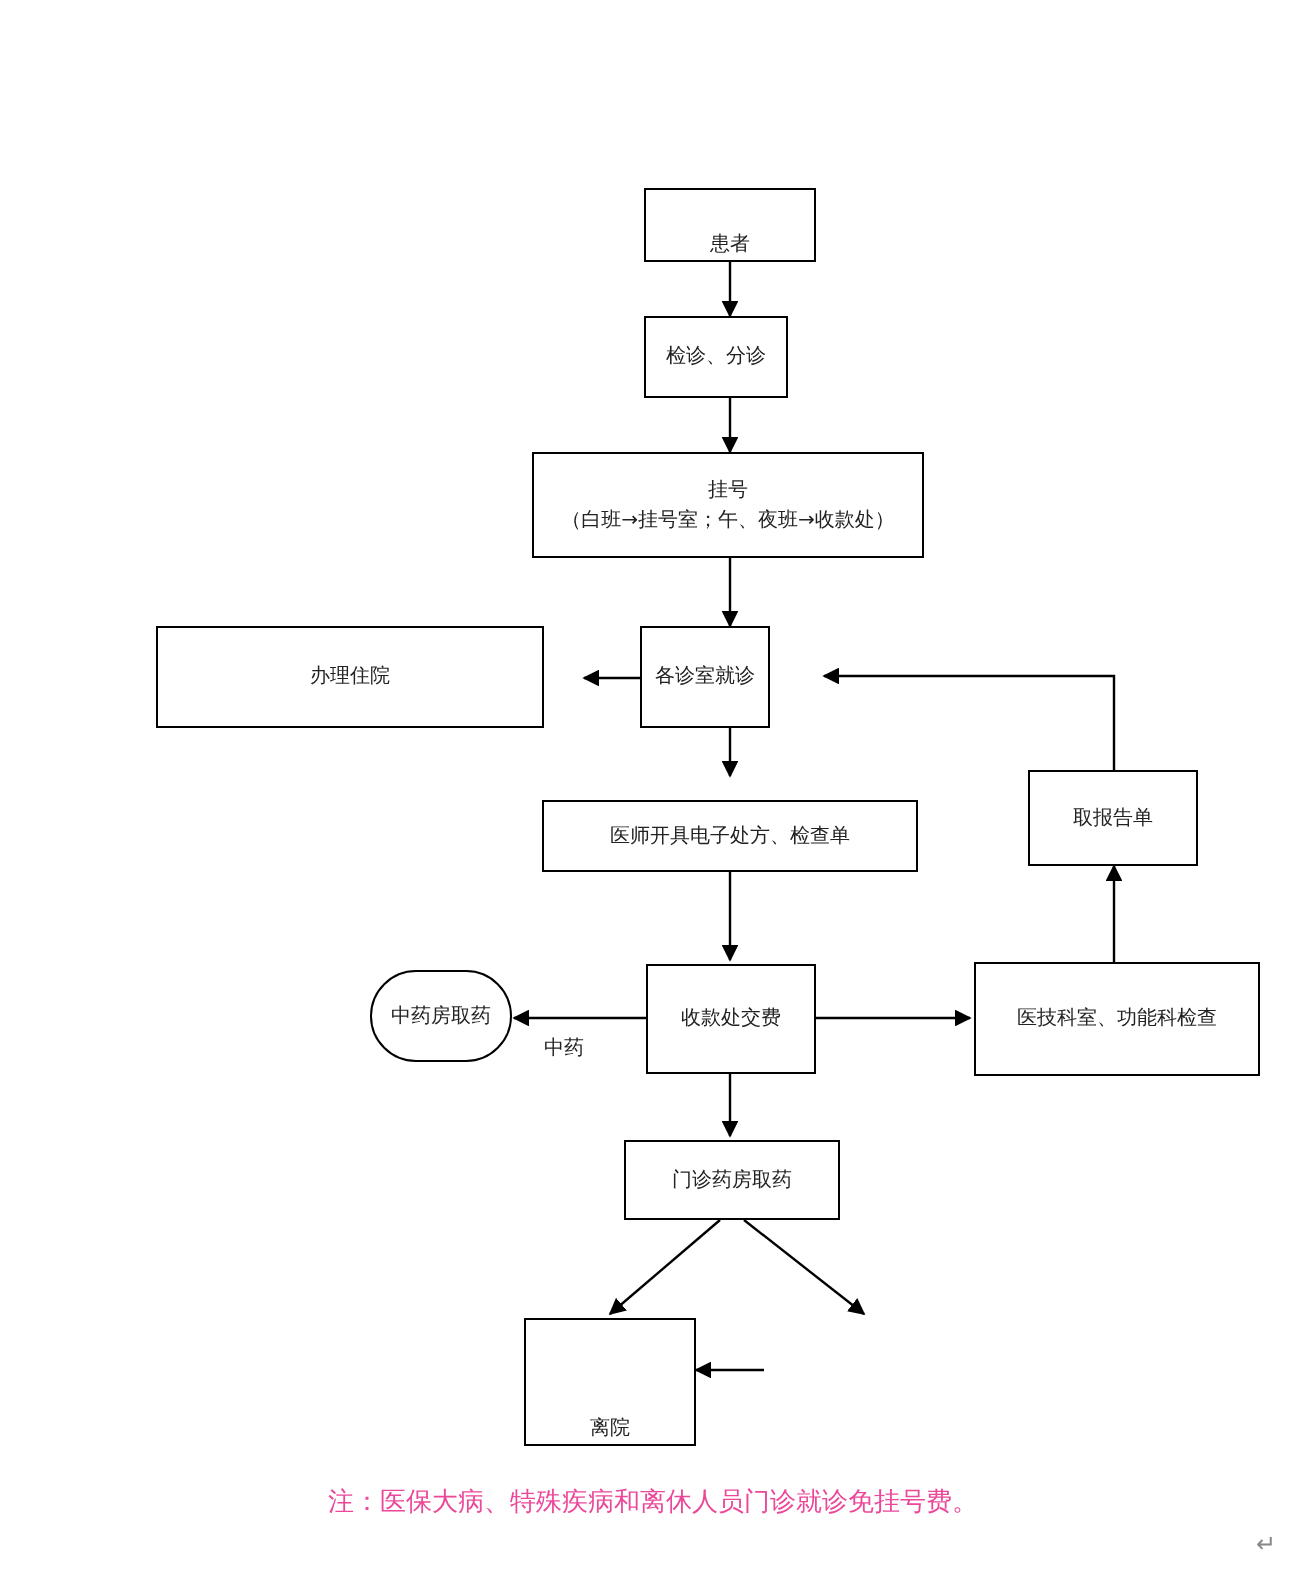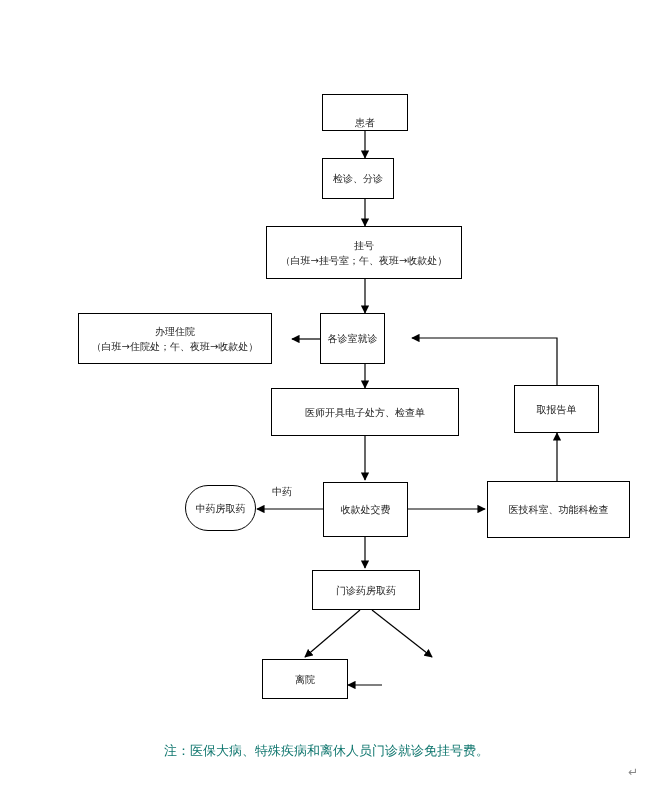--- a/index.html
+++ b/index.html
@@ -50,29 +50,30 @@
     color: #222222;
     font-family: "DejaVu Sans", "Liberation Sans", sans-serif;
   }
   .node .line1 { display: block; white-space: nowrap; }
   .node .line2 { display: block; white-space: nowrap; }
   .edge-label {
     position: absolute;
     font-size: 10px;
     color: #222222;
     white-space: nowrap;
+    margin-top: 32px;
   }
   #footnote {
     position: absolute;
     left: 0;
     top: 742px;
     width: 653px;
     text-align: center;
     font-size: 13px;
-    color: #0f766e;
+    color: #ec4899;
     font-family: "DejaVu Sans", "Liberation Sans", sans-serif;
   }
   #pilcrow {
     position: absolute;
     left: 628px;
     top: 765px;
     font-size: 12px;
     color: #888888;
   }
 </style>
@@ -128,28 +129,27 @@
     <span class="line1">检诊、分诊</span>
   </div>
 
   <div class="node" style="left:246px; top:226px; width:196px; height:53px;margin-left:20px;">
     <span class="line1">挂号</span>
     <span class="line2">（白班→挂号室；午、夜班→收款处）</span>
   </div>
 
   <div class="node" style="left:78px; top:313px; width:194px; height:51px;">
     <span class="line1">办理住院</span>
-    <span class="line2">（白班→住院处；午、夜班→收款处）</span>
   </div>
 
   <div class="node" style="left:320px; top:313px; width:65px; height:51px;">
     <span class="line1">各诊室就诊</span>
   </div>
 
-  <div class="node" style="left:271px; top:388px; width:188px; height:48px;">
+  <div class="node" style="left:271px; top:400px; width:188px; height:36px;">
     <span class="line1">医师开具电子处方、检查单</span>
   </div>
 
   <div class="node" style="left:514px; top:385px; width:85px; height:48px;">
     <span class="line1">取报告单</span>
   </div>
 
   <div class="node" style="left:185px; top:485px; width:71px; height:46px;border-radius:23px;">
     <span class="line1">中药房取药</span>
   </div>
@@ -159,21 +159,21 @@
   </div>
 
   <div class="node" style="left:487px; top:481px; width:143px; height:57px;">
     <span class="line1">医技科室、功能科检查</span>
   </div>
 
   <div class="node" style="left:312px; top:570px; width:108px; height:40px;">
     <span class="line1">门诊药房取药</span>
   </div>
 
-  <div class="node" style="left:262px; top:659px; width:86px; height:40px;">
+  <div class="node" style="left:262px; top:659px; width:86px; height:64px;justify-content:flex-end;">
     <span class="line1">离院</span>
   </div>
 
 
   <div class="edge-label" style="left:272px; top:485px;">中药</div>
 
   <div id="footnote">注：医保大病、特殊疾病和离休人员门诊就诊免挂号费。</div>
 
   <div id="pilcrow">↵</div>
 

